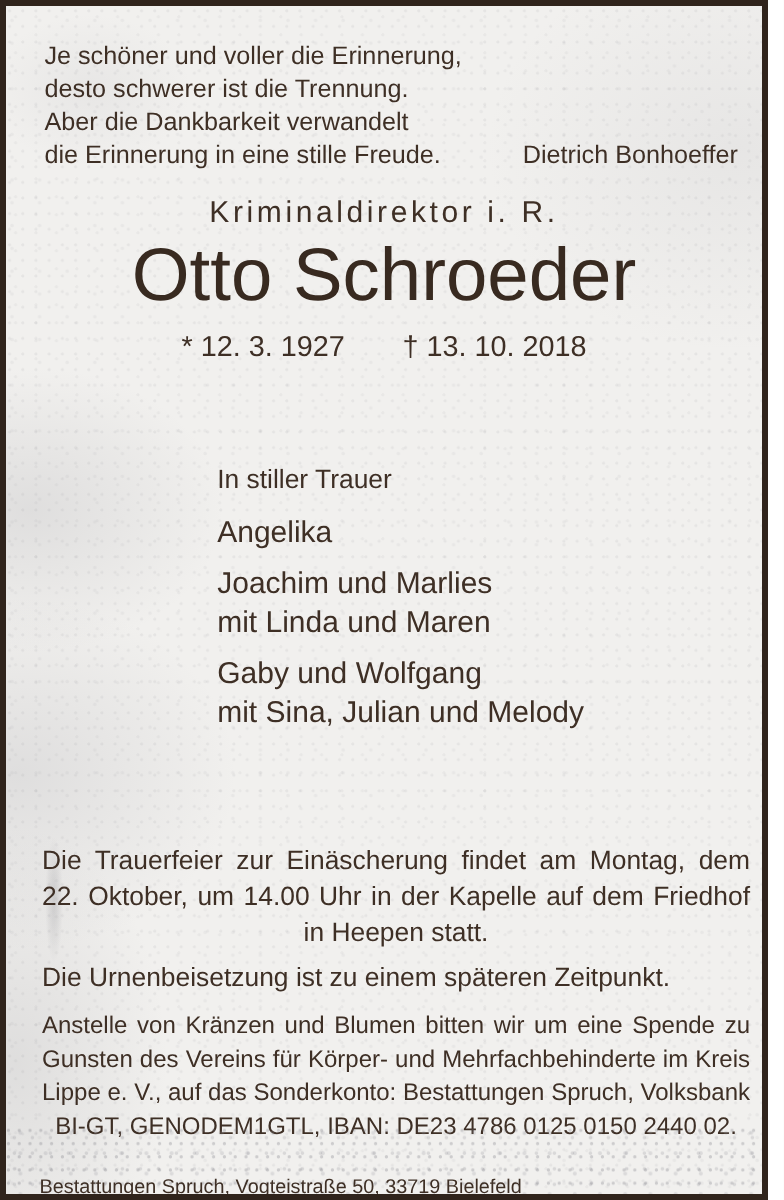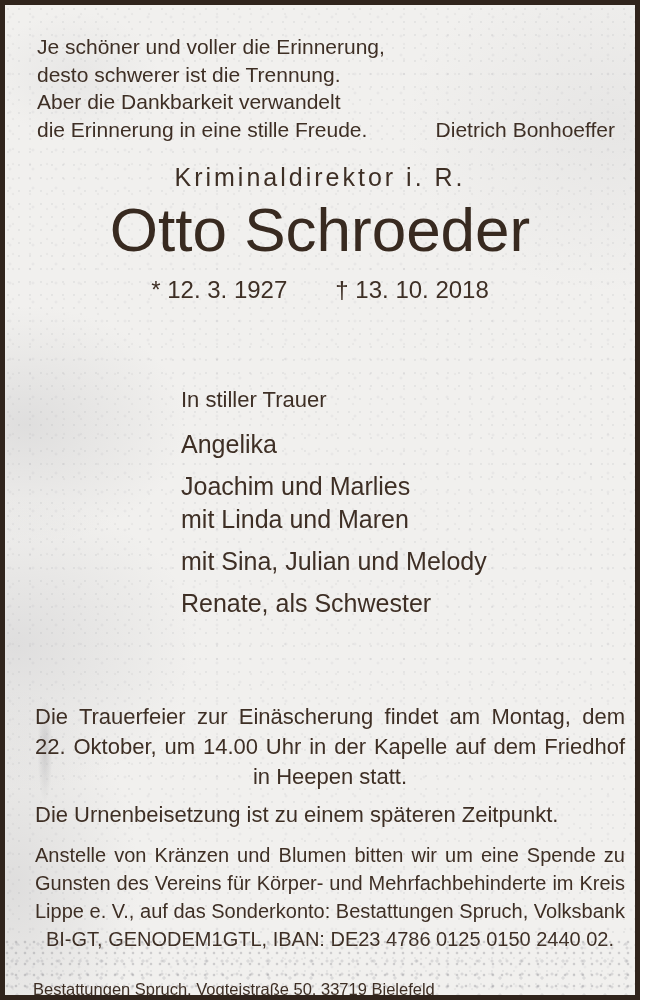--- a/index.html
+++ b/index.html
@@ -149,24 +149,22 @@
   <div class="mourning">
     <div class="intro">In stiller Trauer</div>
     <div class="group">
       <div class="mline">Angelika</div>
     </div>
     <div class="group">
       <div class="mline">Joachim und Marlies</div>
       <div class="mline">mit Linda und Maren</div>
     </div>
     <div class="group">
+      <div class="mline">Gaby und Wolfgang</div>
       <div class="mline">mit Sina, Julian und Melody</div>
-    </div>
-    <div class="group">
-      <div class="mline">Renate, als Schwester</div>
     </div>
   </div>
 
   <div class="para p1">
     <div class="jline">Die Trauerfeier zur Einäscherung findet am Montag, dem</div>
     <div class="jline">22. Oktober, um 14.00 Uhr in der Kapelle auf dem Friedhof</div>
     <div class="nline">in Heepen statt.</div>
   </div>
 
   <div class="para p2">Die Urnenbeisetzung ist zu einem späteren Zeitpunkt.</div>

